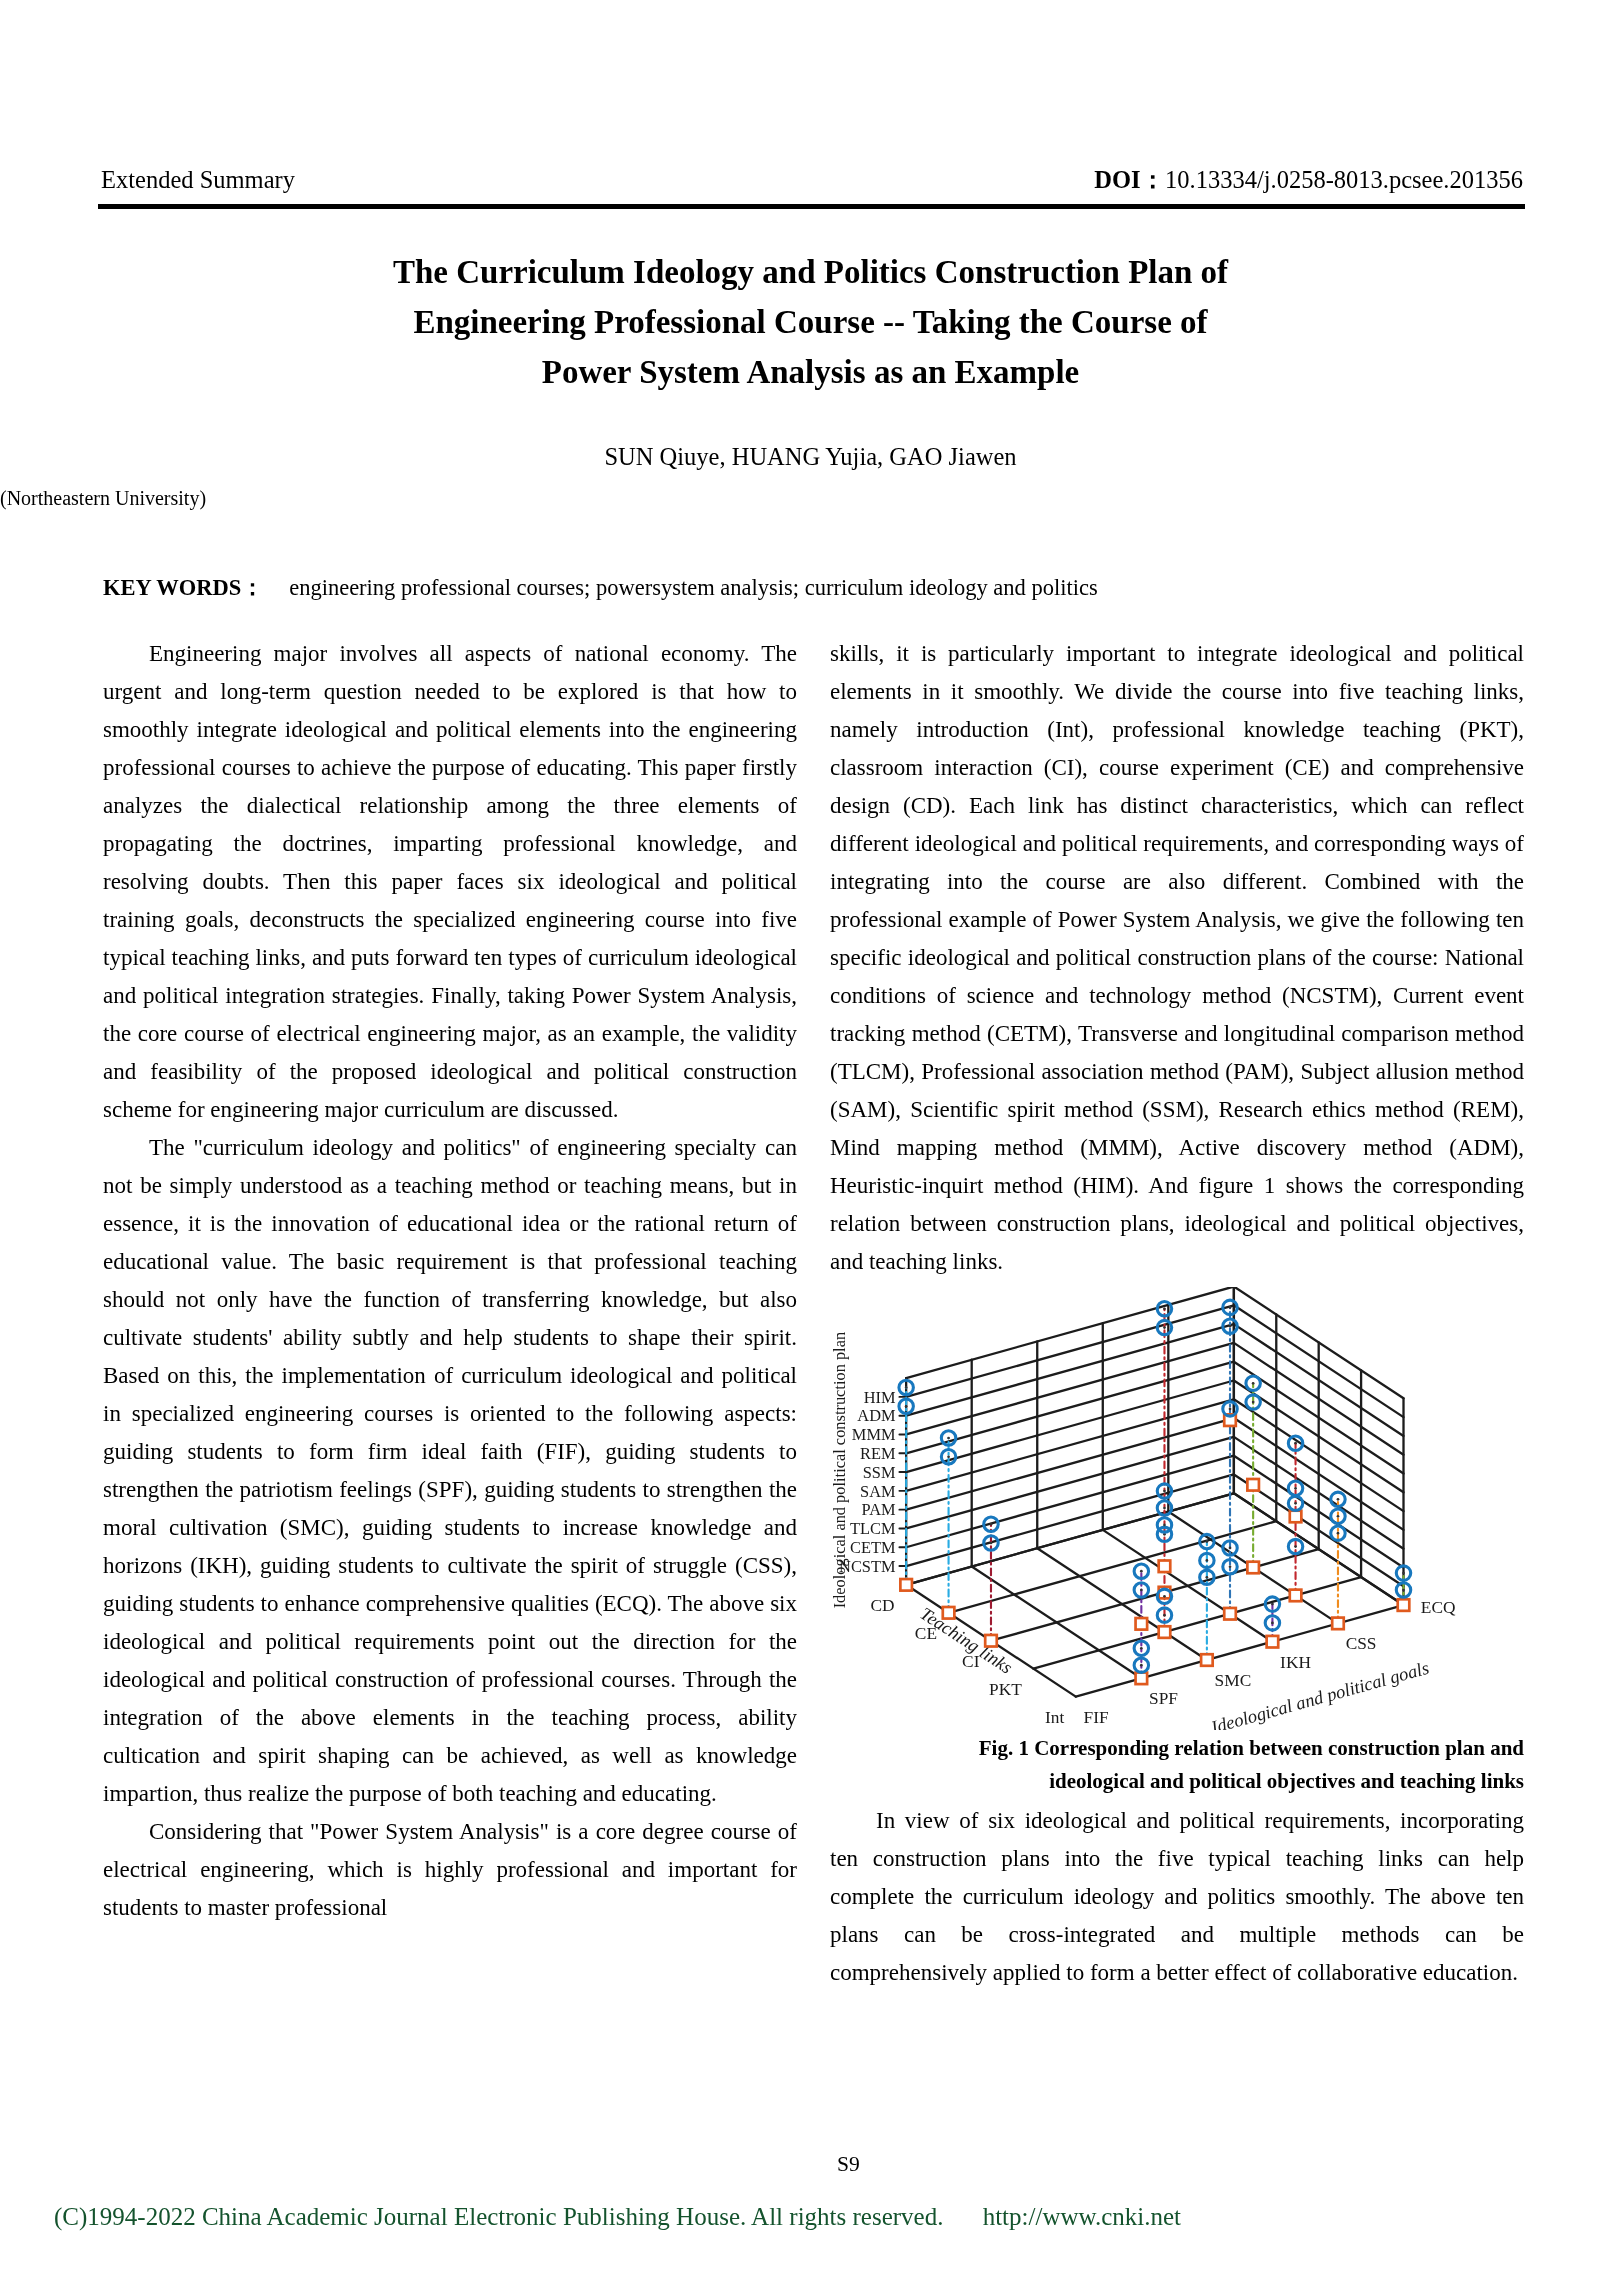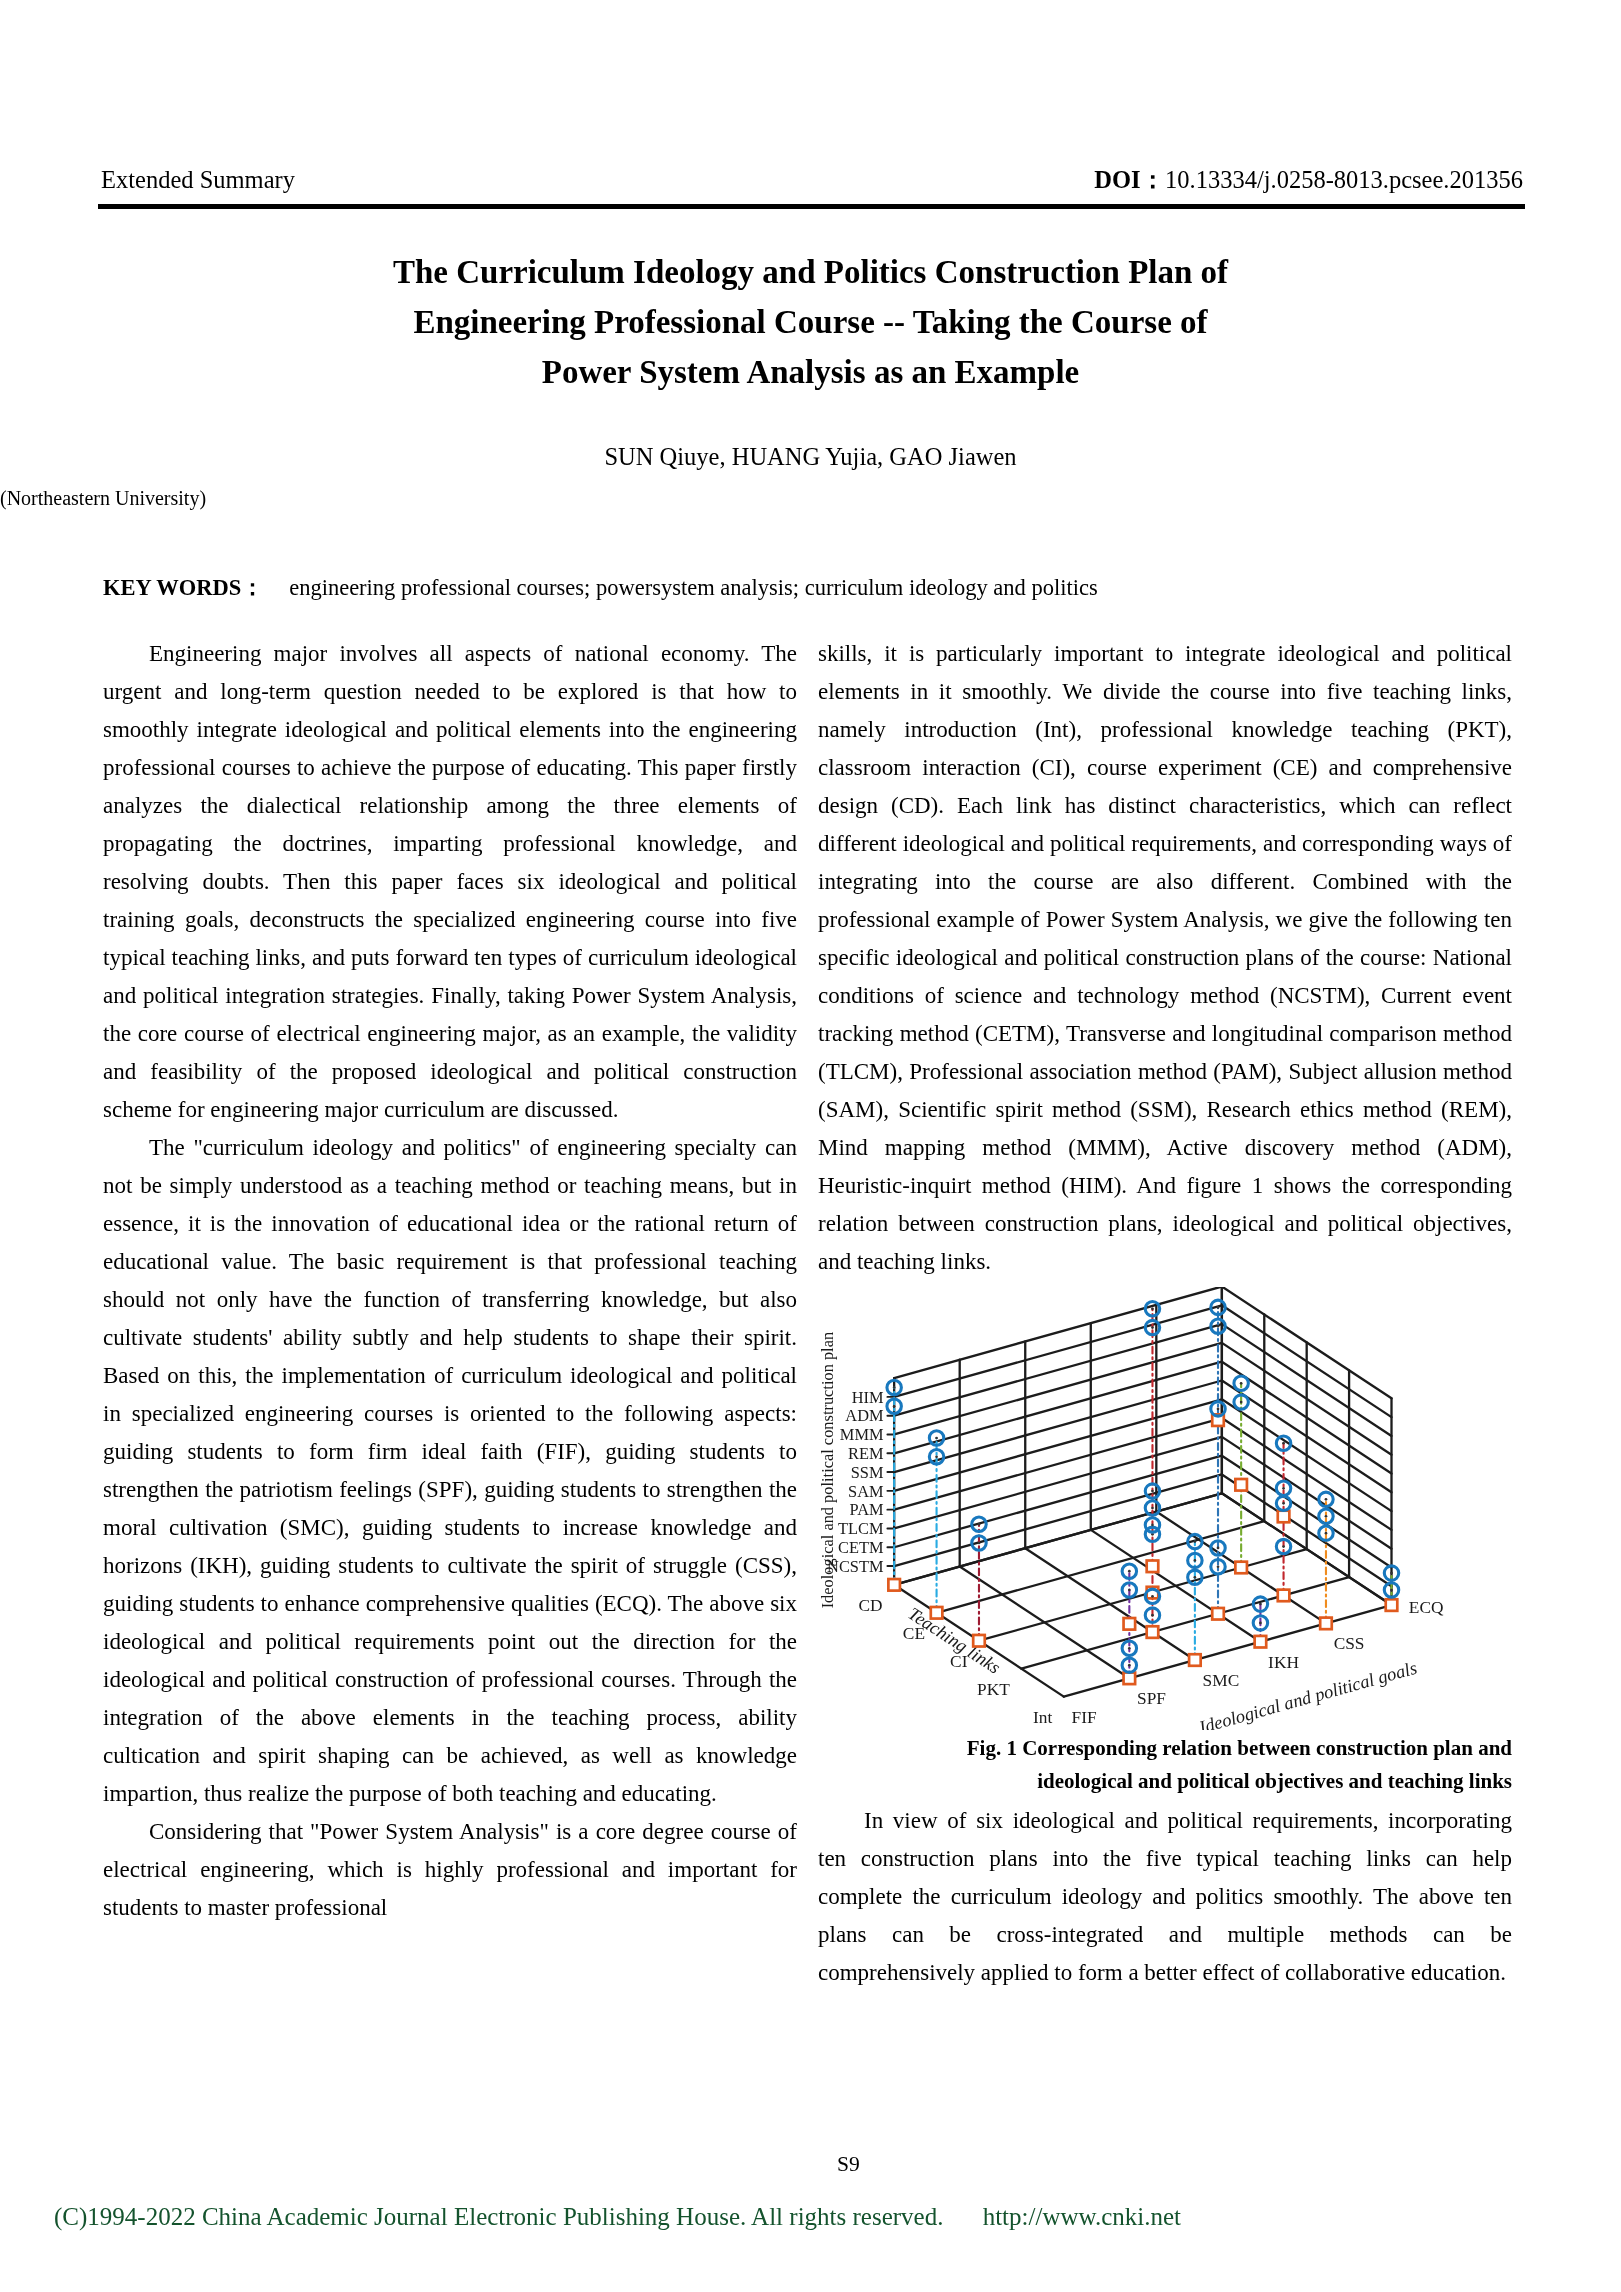--- a/index.html
+++ b/index.html
@@ -15,21 +15,21 @@
   .hdr-rule{position:absolute; top:204px; left:98px; right:96px; height:4.9px; background:#000;}
   
   .title{position:absolute; top:247px; left:0; width:100%; text-align:center;
          font-size:33px; font-weight:bold; line-height:50px;}
   .authors{position:absolute; top:443px; left:0; width:100%; text-align:center; font-size:24.5px;}
   .affil{position:absolute; top:487px; left:0; width:100%; text-align:left; font-size:20px;}
   
   .kw{position:absolute; top:572px; left:103px; right:106px; font-size:22.5px;}
   .kw b{font-weight:bold; margin-right:25.5px;}
   
-  .cols{position:absolute; top:635px; left:103px; width:1421px; display:flex; gap:21px;}
+  .cols{position:absolute; top:635px; left:103px; width:1421px; display:flex; gap:33px;}
   .col{width:694px; font-size:23px; line-height:38px; text-align:justify;}
   .col p{margin:0; text-indent:46px;}
   .col p.noindent{text-indent:0;}
   
   .fig{margin-top:5.9px;}
   .fig svg{display:block; width:694px; height:auto;}
   .caption{font-weight:bold; text-align:right; font-size:21px; line-height:33px; margin:2px 0 3.9px 0;}
   
   .pageno{position:absolute; top:2152px; left:0; width:100%; text-align:center; font-size:21.6px;padding-left:38px;}
   .copyright{position:absolute; top:2203px; left:54px; font-size:25px; color:#14532d; letter-spacing:0px;}

